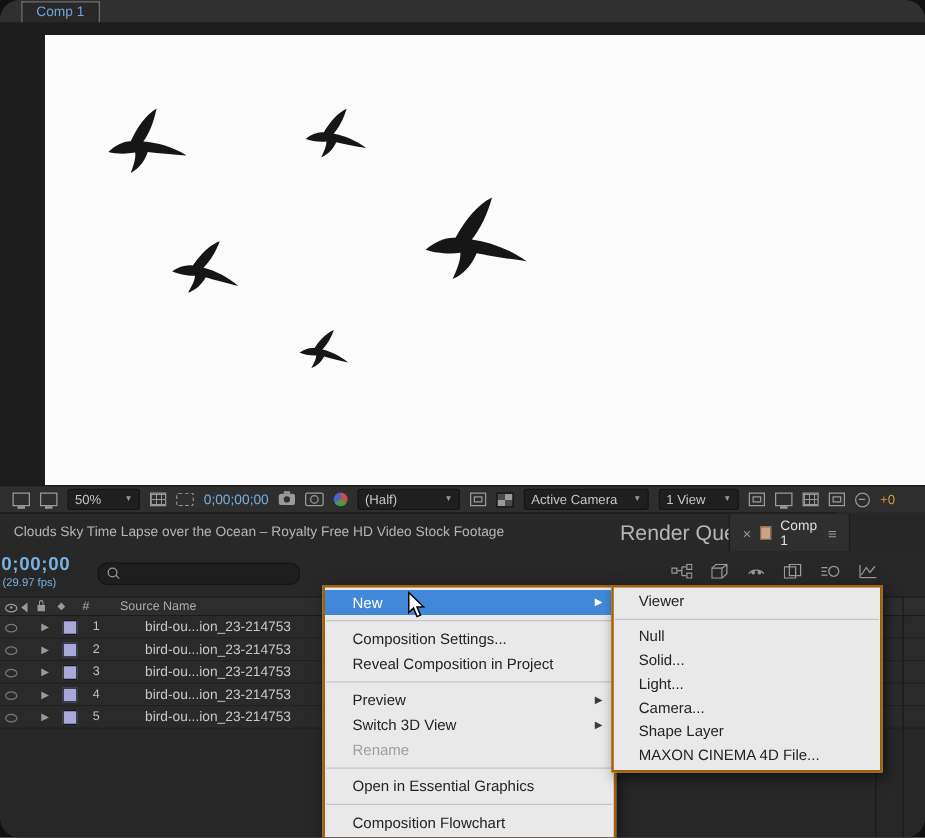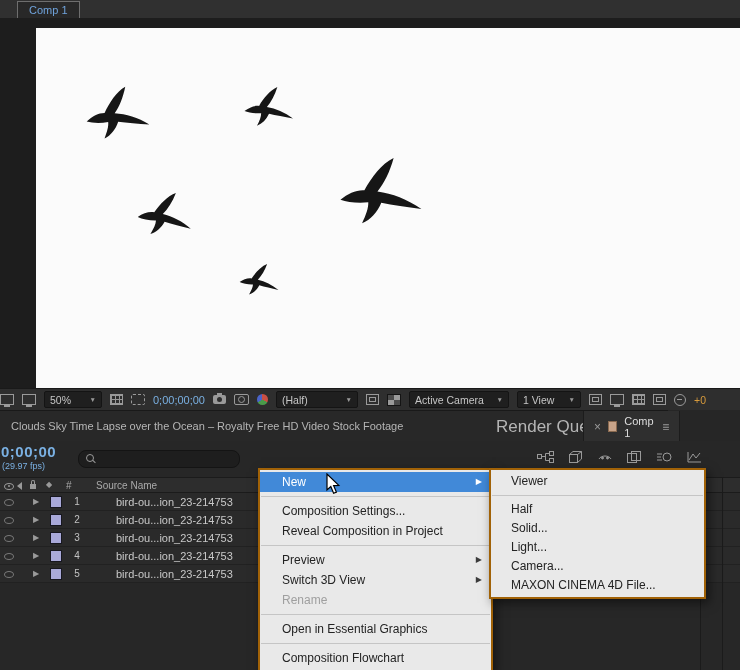--- a/index.html
+++ b/index.html
@@ -1,32 +1,32 @@
 <!DOCTYPE html>
 <html><head>
 <meta charset="utf-8">
 <style>
   html,body{margin:0;padding:0;background:#111;}
   #app{position:relative;width:740px;height:670px;overflow:hidden;background:#262626;
-       font-family:"Liberation Sans",sans-serif;-webkit-font-smoothing:antialiased;}
+       font-family:"Liberation Sans",sans-serif;border-radius:16px;-webkit-font-smoothing:antialiased;}
 
   
   .topbar{position:absolute;left:0;top:0;width:740px;height:18px;background:#303030;border-bottom:1px solid #181818;}
   .comp-panel-tab{position:absolute;left:17px;top:1px;height:16px;line-height:16px;padding:0 11px;
     background:#282828;border:1px solid #6e6e6e;border-bottom:none;color:#6fa3dc;font-size:11px;}
 
   
   .viewer{position:absolute;left:0;top:18px;width:740px;height:370px;background:#1d1d1d;}
   .canvas{position:absolute;left:36px;top:10px;width:704px;height:360px;background:#fbfbfb;}
   .bird{position:absolute;}
   .bird path{fill:#161616;}
 
   
   .ctb{position:absolute;left:0;top:388px;width:740px;height:22px;background:#2e2e2e;border-top:1px solid #191919;
-       display:flex;align-items:center;gap:8px;padding:0 0;box-sizing:border-box;white-space:nowrap;}
+       display:flex;align-items:center;gap:8px;padding:0 10px;box-sizing:border-box;white-space:nowrap;}
   .dd{display:inline-flex;align-items:center;justify-content:space-between;background:#1f1f1f;border:1px solid #141414;
       border-radius:2px;height:15px;padding:0 5px;color:#c6c6c6;font-size:10.5px;flex:none;}
   .dd .dd-arr{font-size:6.5px;color:#9a9a9a;margin-left:4px;}
   .tc-small{color:#7ab0e2;font-size:11px;flex:none;}
   .exposure{color:#d79a3c;font-size:10.5px;flex:none;}
   .ic{flex:none;position:relative;}
   .ic-mon{width:12px;height:9px;border:1px solid #9a9a9a;}
   .ic-mon::after{content:"";position:absolute;left:3px;bottom:-3px;width:6px;height:2px;background:#9a9a9a;}
   .ic-grid{width:11px;height:9px;border:1px solid #9a9a9a;
     background-image:repeating-linear-gradient(0deg,#9a9a9a 0 1px,transparent 1px 4px),
@@ -351,24 +351,25 @@
     </div>
     <div class="msep"></div>
     <div class="mi">
       <span>Composition Flowchart</span>
     </div>
   </div>
 
   <div class="menu menu-sub">
     <div class="mi"><span>Viewer</span></div>
     <div class="msep"></div>
-    <div class="mi"><span>Half</span></div>
+    <div class="mi"><span>Null</span></div>
     <div class="mi"><span>Solid...</span></div>
     <div class="mi"><span>Light...</span></div>
     <div class="mi"><span>Camera...</span></div>
+    <div class="mi"><span>Shape Layer</span></div>
     <div class="mi"><span>MAXON CINEMA 4D File...</span></div>
   </div>
 
   <svg class="cursor" width="15" height="22" viewBox="0 0 15 22">
     <path d="M1,1 L1,17 L4.8,13.5 L7.6,20.3 L10.4,19.1 L7.6,12.6 L12.8,12.4 Z" fill="#ffffff" stroke="#000000" stroke-width="1.2"></path>
   </svg>
 
 </div>
 
 </body></html>

